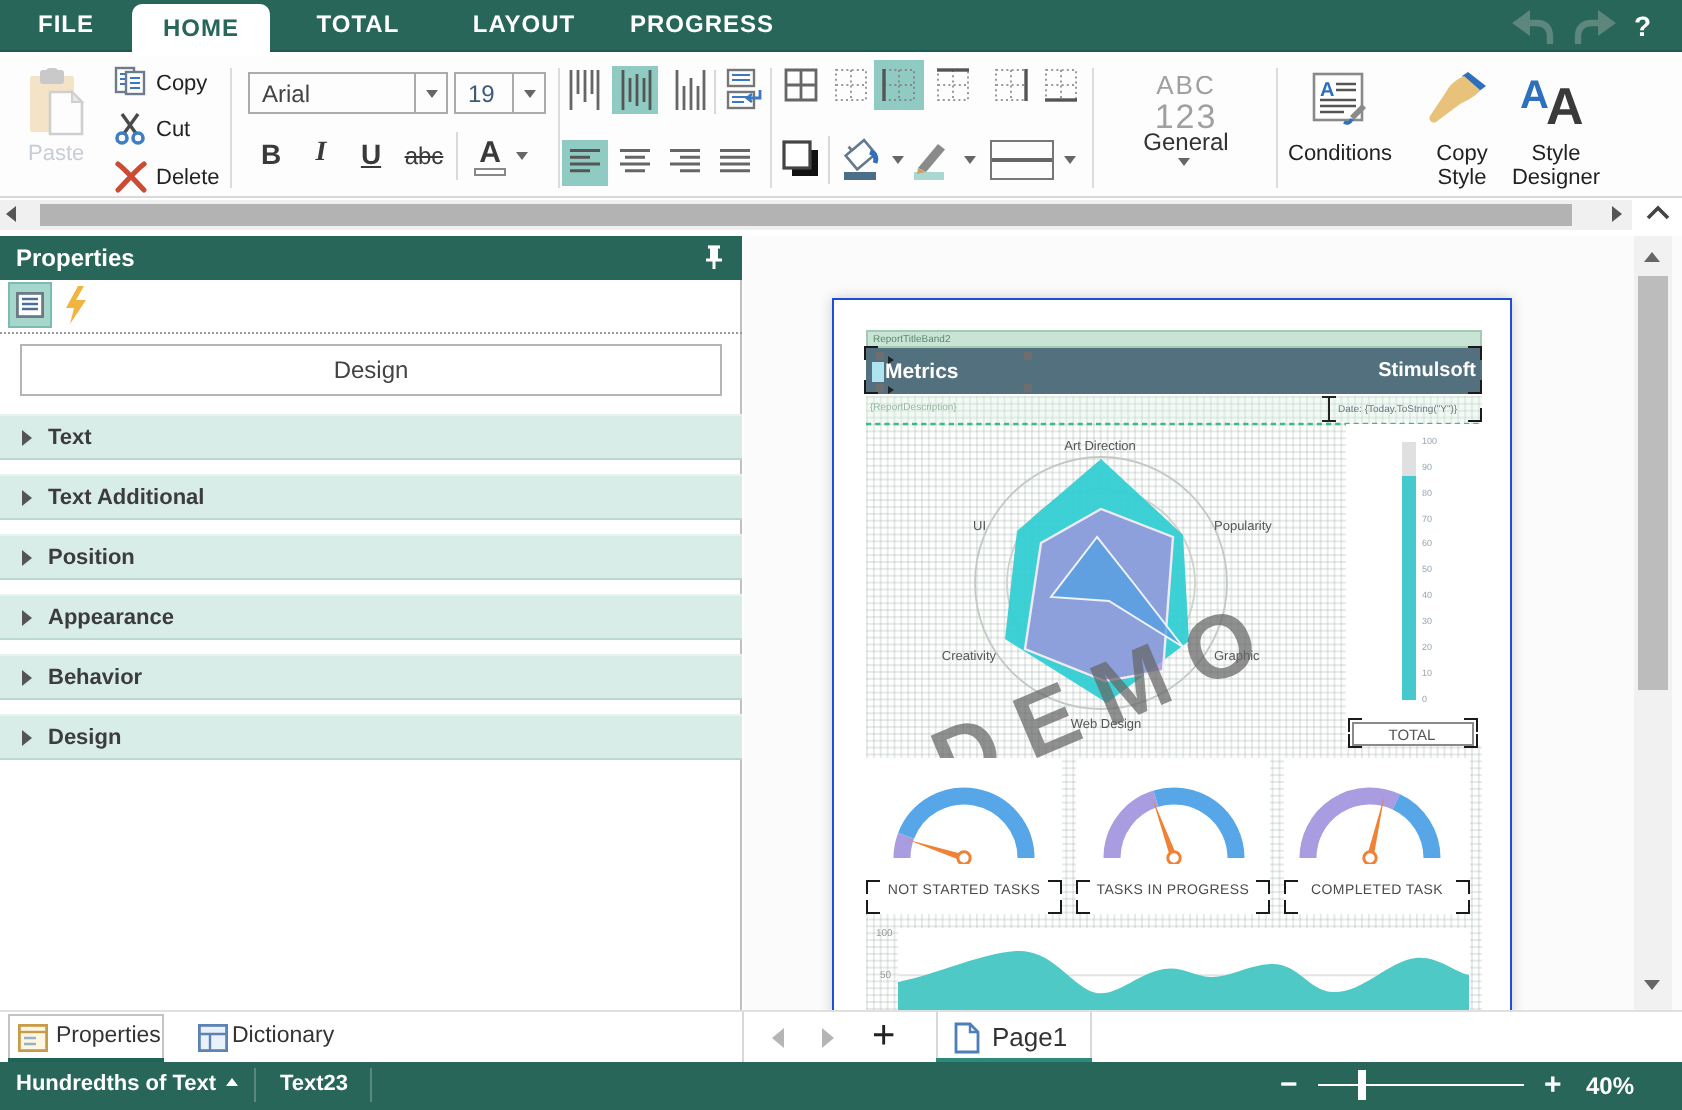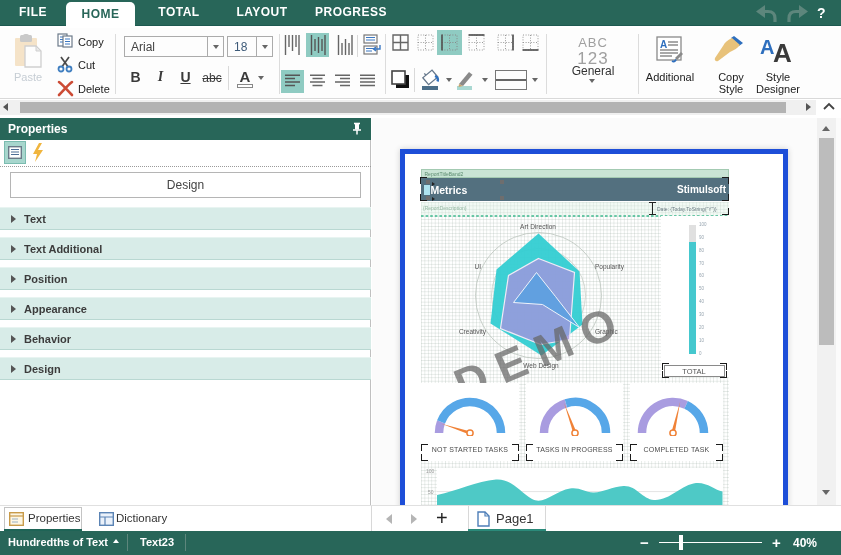--- a/index.html
+++ b/index.html
@@ -23,21 +23,21 @@
 #hthumb { position:absolute; top:2px; left:20px; width:766px; height:11px; background:#b3b3b3; }
 
 
 #leftpanel { position:absolute; top:118px; left:0; width:371px; height:387px; background:#fff; border-right:1px solid #c0c0c0; }
 #lp-header { position:absolute; top:0; left:0; width:371px; height:22px; background:#286659; color:#fff; font-size:12px; font-weight:bold; line-height:22px; padding-left:8px; }
 .section { position:absolute; left:0; width:371px; height:23px; background:#d8ece8; color:#3c3c3c; font-size:11px; font-weight:bold; line-height:23px; padding-left:24px; border-top:1px solid #e8f4f1; border-bottom:1px solid #b9d8d2; }
 .section .tri { position:absolute; left:11px; top:7px; width:0; height:0; border-left:5px solid #555; border-top:4px solid transparent; border-bottom:4px solid transparent; }
 
 
 #canvas { position:absolute; top:118px; left:372px; width:469px; height:387px; background:#fbfbfb; overflow:hidden; }
-#page { position:absolute; left:28px; top:31px; width:388px; height:390px; background:#fff; border:5px solid #1d4ed8; box-shadow:0 0 6px rgba(0,0,0,0.18); }
+#page { position:absolute; left:44px; top:31px; width:340px; height:390px; background:#fff; border:1px solid #1d4ed8; box-shadow:0 0 6px rgba(0,0,0,0.18); }
 
 
 #tabstrip { position:absolute; top:505px; left:0; width:841px; height:26px; background:#fff; border-top:1px solid #e0e0e0; }
 .grid { background-image:linear-gradient(to right, rgba(150,168,158,0.24) 1px, transparent 1px), linear-gradient(to bottom, rgba(150,168,158,0.24) 1px, transparent 1px); background-size:3.45px 3.45px; }
 .gpanel { height:78.5px; background:#fff; }
 .glabel { font-size:7px; color:#4a4a4a; text-align:center; letter-spacing:0.2px; }
 .cb-tl,.cb-tr,.cb-bl,.cb-br { width:7px; height:7px; }
 .cb-tl { border-left:1.2px solid #1a1a1a; border-top:1.2px solid #1a1a1a; }
 .cb-tr { border-right:1.2px solid #1a1a1a; border-top:1.2px solid #1a1a1a; }
 .cb-bl { border-left:1.2px solid #1a1a1a; border-bottom:1.2px solid #1a1a1a; }
@@ -102,21 +102,21 @@
       <path d="M2 2 C6 5 11 11 15 15 M15 2 C11 5 6 11 2 15" stroke="#cc4b35" stroke-width="2.6" fill="none" stroke-linecap="round"></path>
     </svg>
     <div class="rlabel" style="left:78px; top:55px;">Delete</div>
 
     <div class="abs" style="left:124px; top:8px; width:100px; height:21px; border:1px solid #ababab;">
       <div style="font-size:12px; color:#444; padding:3px 0 0 6px;">Arial</div>
       <div class="abs" style="right:0; top:0; width:16px; height:19px; border-left:1px solid #ababab;"></div>
       <div class="abs" style="right:4px; top:8px; width:0; height:0; border-top:4px solid #666; border-left:3.5px solid transparent; border-right:3.5px solid transparent;"></div>
     </div>
     <div class="abs" style="left:227px; top:8px; width:46px; height:21px; border:1px solid #ababab;">
-      <div style="font-size:12px; color:#3d5a78; padding:3px 0 0 6px;">18</div>
+      <div style="font-size:12px; color:#3d5a78; padding:3px 0 0 6px;">19</div>
       <div class="abs" style="right:0; top:0; width:16px; height:19px; border-left:1px solid #ababab;"></div>
       <div class="abs" style="right:4px; top:8px; width:0; height:0; border-top:4px solid #666; border-left:3.5px solid transparent; border-right:3.5px solid transparent;"></div>
     </div>
     <div class="abs" style="left:128px; top:41px; width:15px; text-align:center; font-size:14px; font-weight:bold; color:#3a3a3a;">B</div>
     <div class="abs" style="left:153px; top:41px; width:15px; text-align:center; font-size:14px; font-style:italic; font-weight:bold; color:#3a3a3a; font-family:'Liberation Serif',serif;">I</div>
     <div class="abs" style="left:178px; top:41px; width:15px; text-align:center; font-size:14px; font-weight:bold; color:#3a3a3a; text-decoration:underline;">U</div>
     <div class="abs" style="left:201px; top:43px; width:22px; text-align:center; font-size:12px; color:#3a3a3a; text-decoration:line-through;">abc</div>
     <div class="abs" style="left:228px; top:38px; width:1px; height:24px; background:#d9d9d9;"></div>
     <div class="abs" style="left:236px; top:40px; width:18px; text-align:center; font-size:15px; font-weight:bold; color:#3a3a3a;">A</div>
     <div class="abs" style="left:237px; top:56px; width:16px; height:4px; border:1px solid #888; background:#fff;"></div>
@@ -209,21 +209,21 @@
     <div class="abs" style="left:560px; top:36px; width:66px; text-align:center; font-size:12px; color:#333;">General</div>
     <div class="abs" style="left:589px; top:51px; width:0; height:0; border-top:4px solid #666; border-left:3.5px solid transparent; border-right:3.5px solid transparent;"></div>
 
     <svg class="abs" style="left:655px; top:8px;" width="30" height="28" viewBox="0 0 30 28">
       <rect x="2" y="1" width="24" height="23" fill="#fff" stroke="#8a8a8a" stroke-width="1.3"></rect>
       <text x="5" y="12" font-size="10" font-weight="bold" fill="#2e6fbe" font-family="Liberation Sans">A</text>
       <path d="M13 6h10 M13 9h10 M5 14h18 M5 17h18 M5 20h12" stroke="#555" stroke-width="1.2"></path>
       <path d="M20 22 L26 16 l2 2 -6 6 z" fill="#8a8a8a"></path>
       <path d="M17 25 q2.5 1.5 4 -1.5" stroke="#2e6fbe" stroke-width="1.8" fill="none"></path>
     </svg>
-    <div class="rlabel" style="left:637px; top:43px; width:66px; text-align:center;">Additional</div>
+    <div class="rlabel" style="left:637px; top:43px; width:66px; text-align:center;">Conditions</div>
 
     <svg class="abs" style="left:712px; top:6px;" width="34" height="32" viewBox="0 0 34 32">
       <path d="M22 2 L31 9 l-4 3 -8 -8 z" fill="#2e6fbe"></path>
       <path d="M20 4 l8 7 c-2 3 -6 5 -10 7 l-12 9 c-2 1 -4 -1 -3 -3 l8 -12 c2 -4 5 -6 9 -8z" fill="#e8c27a"></path>
     </svg>
     <div class="rlabel" style="left:705px; top:43px; width:52px; text-align:center;">Copy<br>Style</div>
 
     <svg class="abs" style="left:760px; top:6px;" width="36" height="32" viewBox="0 0 36 32">
       <text x="0" y="20" font-size="20" font-weight="bold" fill="#2e6fbe" font-family="Liberation Sans">A</text>
       <text x="13" y="28" font-size="26" font-weight="bold" fill="#3a3a3a" font-family="Liberation Sans">A</text>

